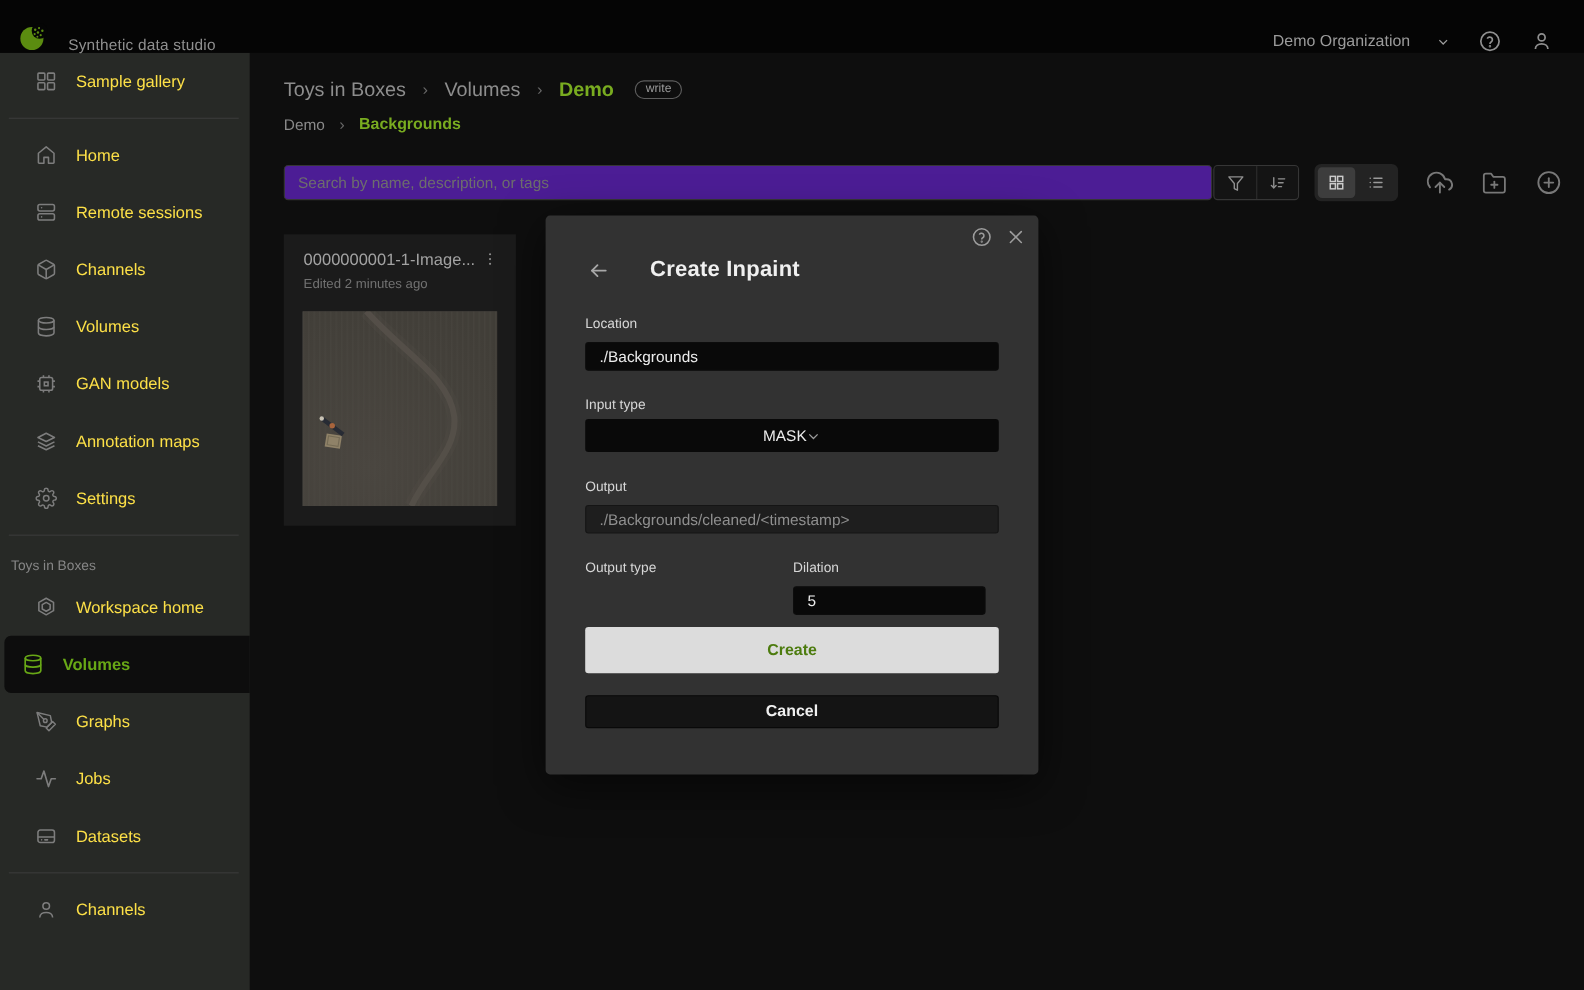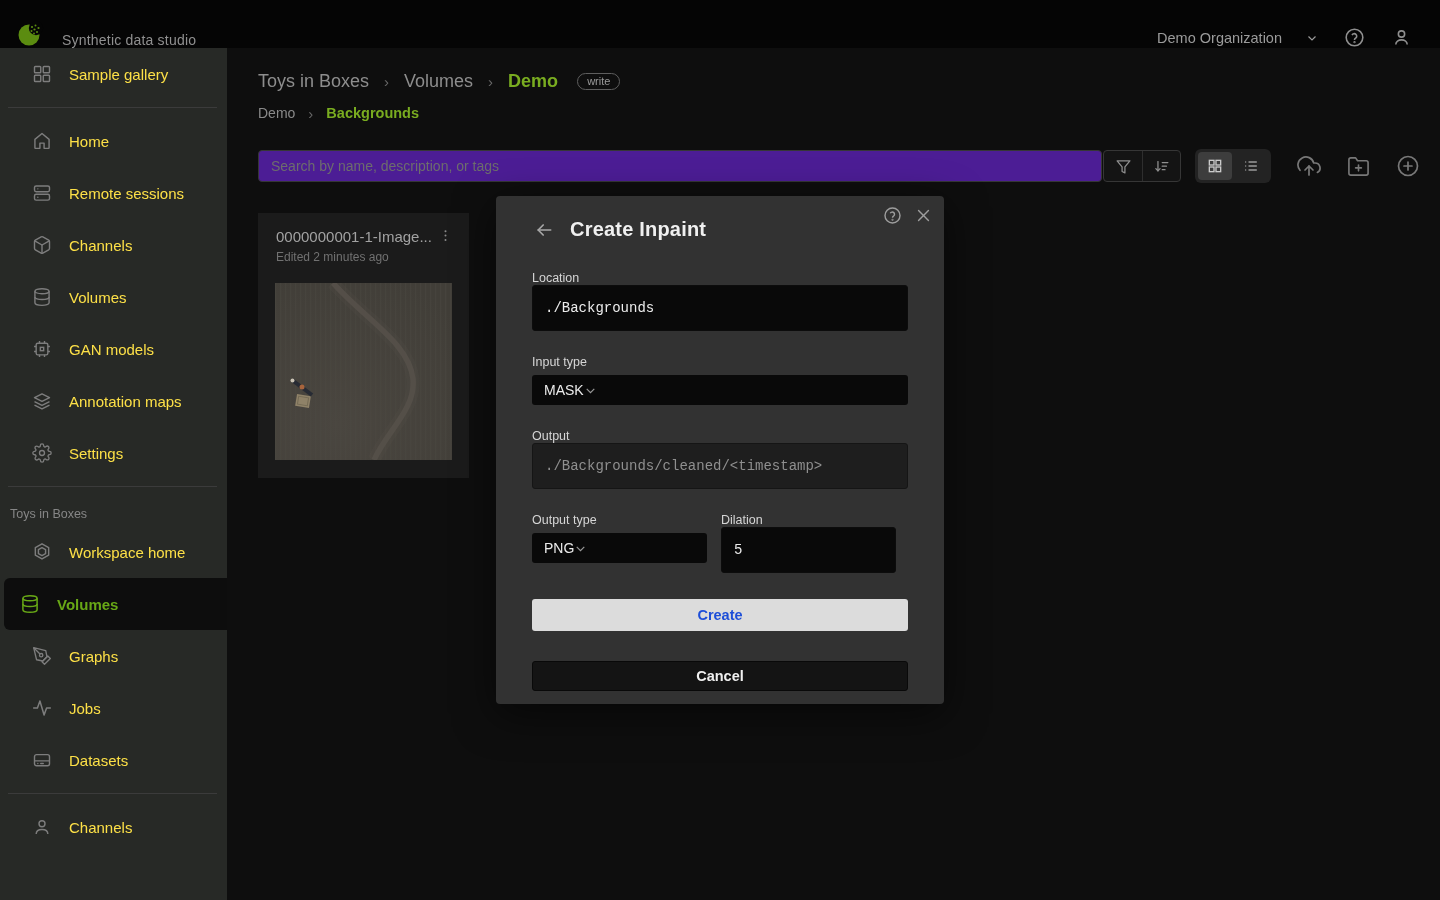--- a/index.html
+++ b/index.html
@@ -49,36 +49,36 @@
   .card-head{padding:15px 10px 0 18px;display:flex;align-items:flex-start}
   .card-title{font-size:15px;color:#a2a2a2;flex:1;white-space:nowrap;overflow:hidden}
   .kebab{color:#8a8a8a;cursor:pointer;padding:0 6px}
   .card-sub{padding:3px 0 0 18px;font-size:12px;color:#717171}
   .thumb{position:absolute;left:17px;top:70px;width:177px;height:177px;background:#45423e;cursor:pointer;overflow:hidden}
 
   
   .modal{position:absolute;left:496px;top:196px;width:448px;height:508px;background:#323232;border-radius:4px;z-index:40;box-shadow:0 10px 40px rgba(0,0,0,.55);padding:0 36px}
   .modal-icons{position:absolute;top:10px;right:12px;display:flex;gap:13px;color:#9d9d9d}
   .modal-icons span{cursor:pointer;display:flex;align-items:center}
-  .modal-header{display:flex;align-items:center;gap:16px;margin-top:22px}
+  .modal-header{display:flex;align-items:center;gap:37px;margin-top:38px}
   .back-arrow{color:#a8a8a8;cursor:pointer;display:flex;align-items:center;margin-left:2px}
   .modal-title{font-size:20px;font-weight:bold;color:#f0f0f0;letter-spacing:.2px}
   .field-label{font-size:12.5px;color:#d6d6d6;margin-top:24px}
   .field-label.first{margin-top:30px}
-  .text-input{display:block;width:100%;height:46px;background:#090909;border:1px solid #0c0c0c;border-radius:3px;color:#ececec;font-size:14px;padding:0 12px;margin-top:0;outline:none;font-family:Liberation Mono, monospace}
+  .text-input{display:block;width:100%;height:26px;background:#090909;border:1px solid #0c0c0c;border-radius:3px;color:#ececec;font-size:14px;padding:0 12px;margin-top:10px;outline:none;font-family:Liberation Sans, sans-serif}
   .text-input.ghost{background:#1e1e1e;border-color:#151515;color:#ececec}
   .text-input.ghost::placeholder{color:#8f8f8f}
-  .select{height:30px;background:#090909;border-radius:3px;color:#ececec;font-size:14px;display:flex;align-items:center;justify-content:flex-start;padding:0 12px;margin-top:6px;cursor:pointer}
+  .select{height:30px;background:#090909;border-radius:3px;color:#ececec;font-size:14px;display:flex;align-items:center;justify-content:center;padding:0 12px;margin-top:6px;cursor:pointer}
   .select .chev{color:#9a9a9a;display:flex;align-items:center}
   .two-col{display:flex;gap:14px;margin-top:0}
   .col{width:175px}
   .col .field-label{margin-top:24px}
   .col .text-input{width:175px}
-  .create-btn{display:block;width:100%;height:32px;margin-top:26px;background:#dcdcdc;border:none;border-radius:3px;font-size:14.5px;font-weight:bold;color:#1d4ed8;cursor:pointer;font-family:inherit}
-  .cancel-btn{display:block;width:100%;height:30px;margin-top:30px;background:#141414;border:1px solid #090909;border-radius:3px;font-size:14.5px;font-weight:bold;color:#f0f0f0;cursor:pointer;font-family:inherit}
+  .create-btn{display:block;width:100%;height:42px;margin-top:11px;background:#dcdcdc;border:none;border-radius:3px;font-size:14.5px;font-weight:bold;color:#4d7c0f;cursor:pointer;font-family:inherit}
+  .cancel-btn{display:block;width:100%;height:30px;margin-top:20px;background:#141414;border:1px solid #090909;border-radius:3px;font-size:14.5px;font-weight:bold;color:#f0f0f0;cursor:pointer;font-family:inherit}
 </style>
 </head>
 <body>
 
 <div class="topbar">
   <span style="display:flex">
     <svg width="28" height="28" viewBox="0 0 28 28">
       <circle cx="13" cy="15" r="10.5" fill="#5b8c10"></circle>
       <circle cx="20" cy="8" r="7.2" fill="#050505"></circle>
       <circle cx="16" cy="7" r="1.1" fill="#5b8c10"></circle>
@@ -378,28 +378,20 @@
         </svg>
     </span>
   </div>
 
   <div class="field-label">Output</div>
   <input class="text-input ghost" type="text" placeholder="./Backgrounds/cleaned/&lt;timestamp&gt;" style="">
 
   <div class="two-col">
     <div class="col">
       <div class="field-label">Output type</div>
-      <div class="select">
-        <span>PNG</span>
-        <span class="chev">
-          <svg width="13" height="13" viewBox="0 0 24 24" fill="none" stroke="currentColor" stroke-width="2.2">
-              <polyline points="5 9 12 16 19 9"></polyline>
-            </svg>
-        </span>
-      </div>
     </div>
     <div class="col">
       <div class="field-label">Dilation</div>
       <input class="text-input" type="text" value="5" style="">
     </div>
   </div>
 
   <button class="create-btn">Create</button>
   <button class="cancel-btn">Cancel</button>
 </div>

